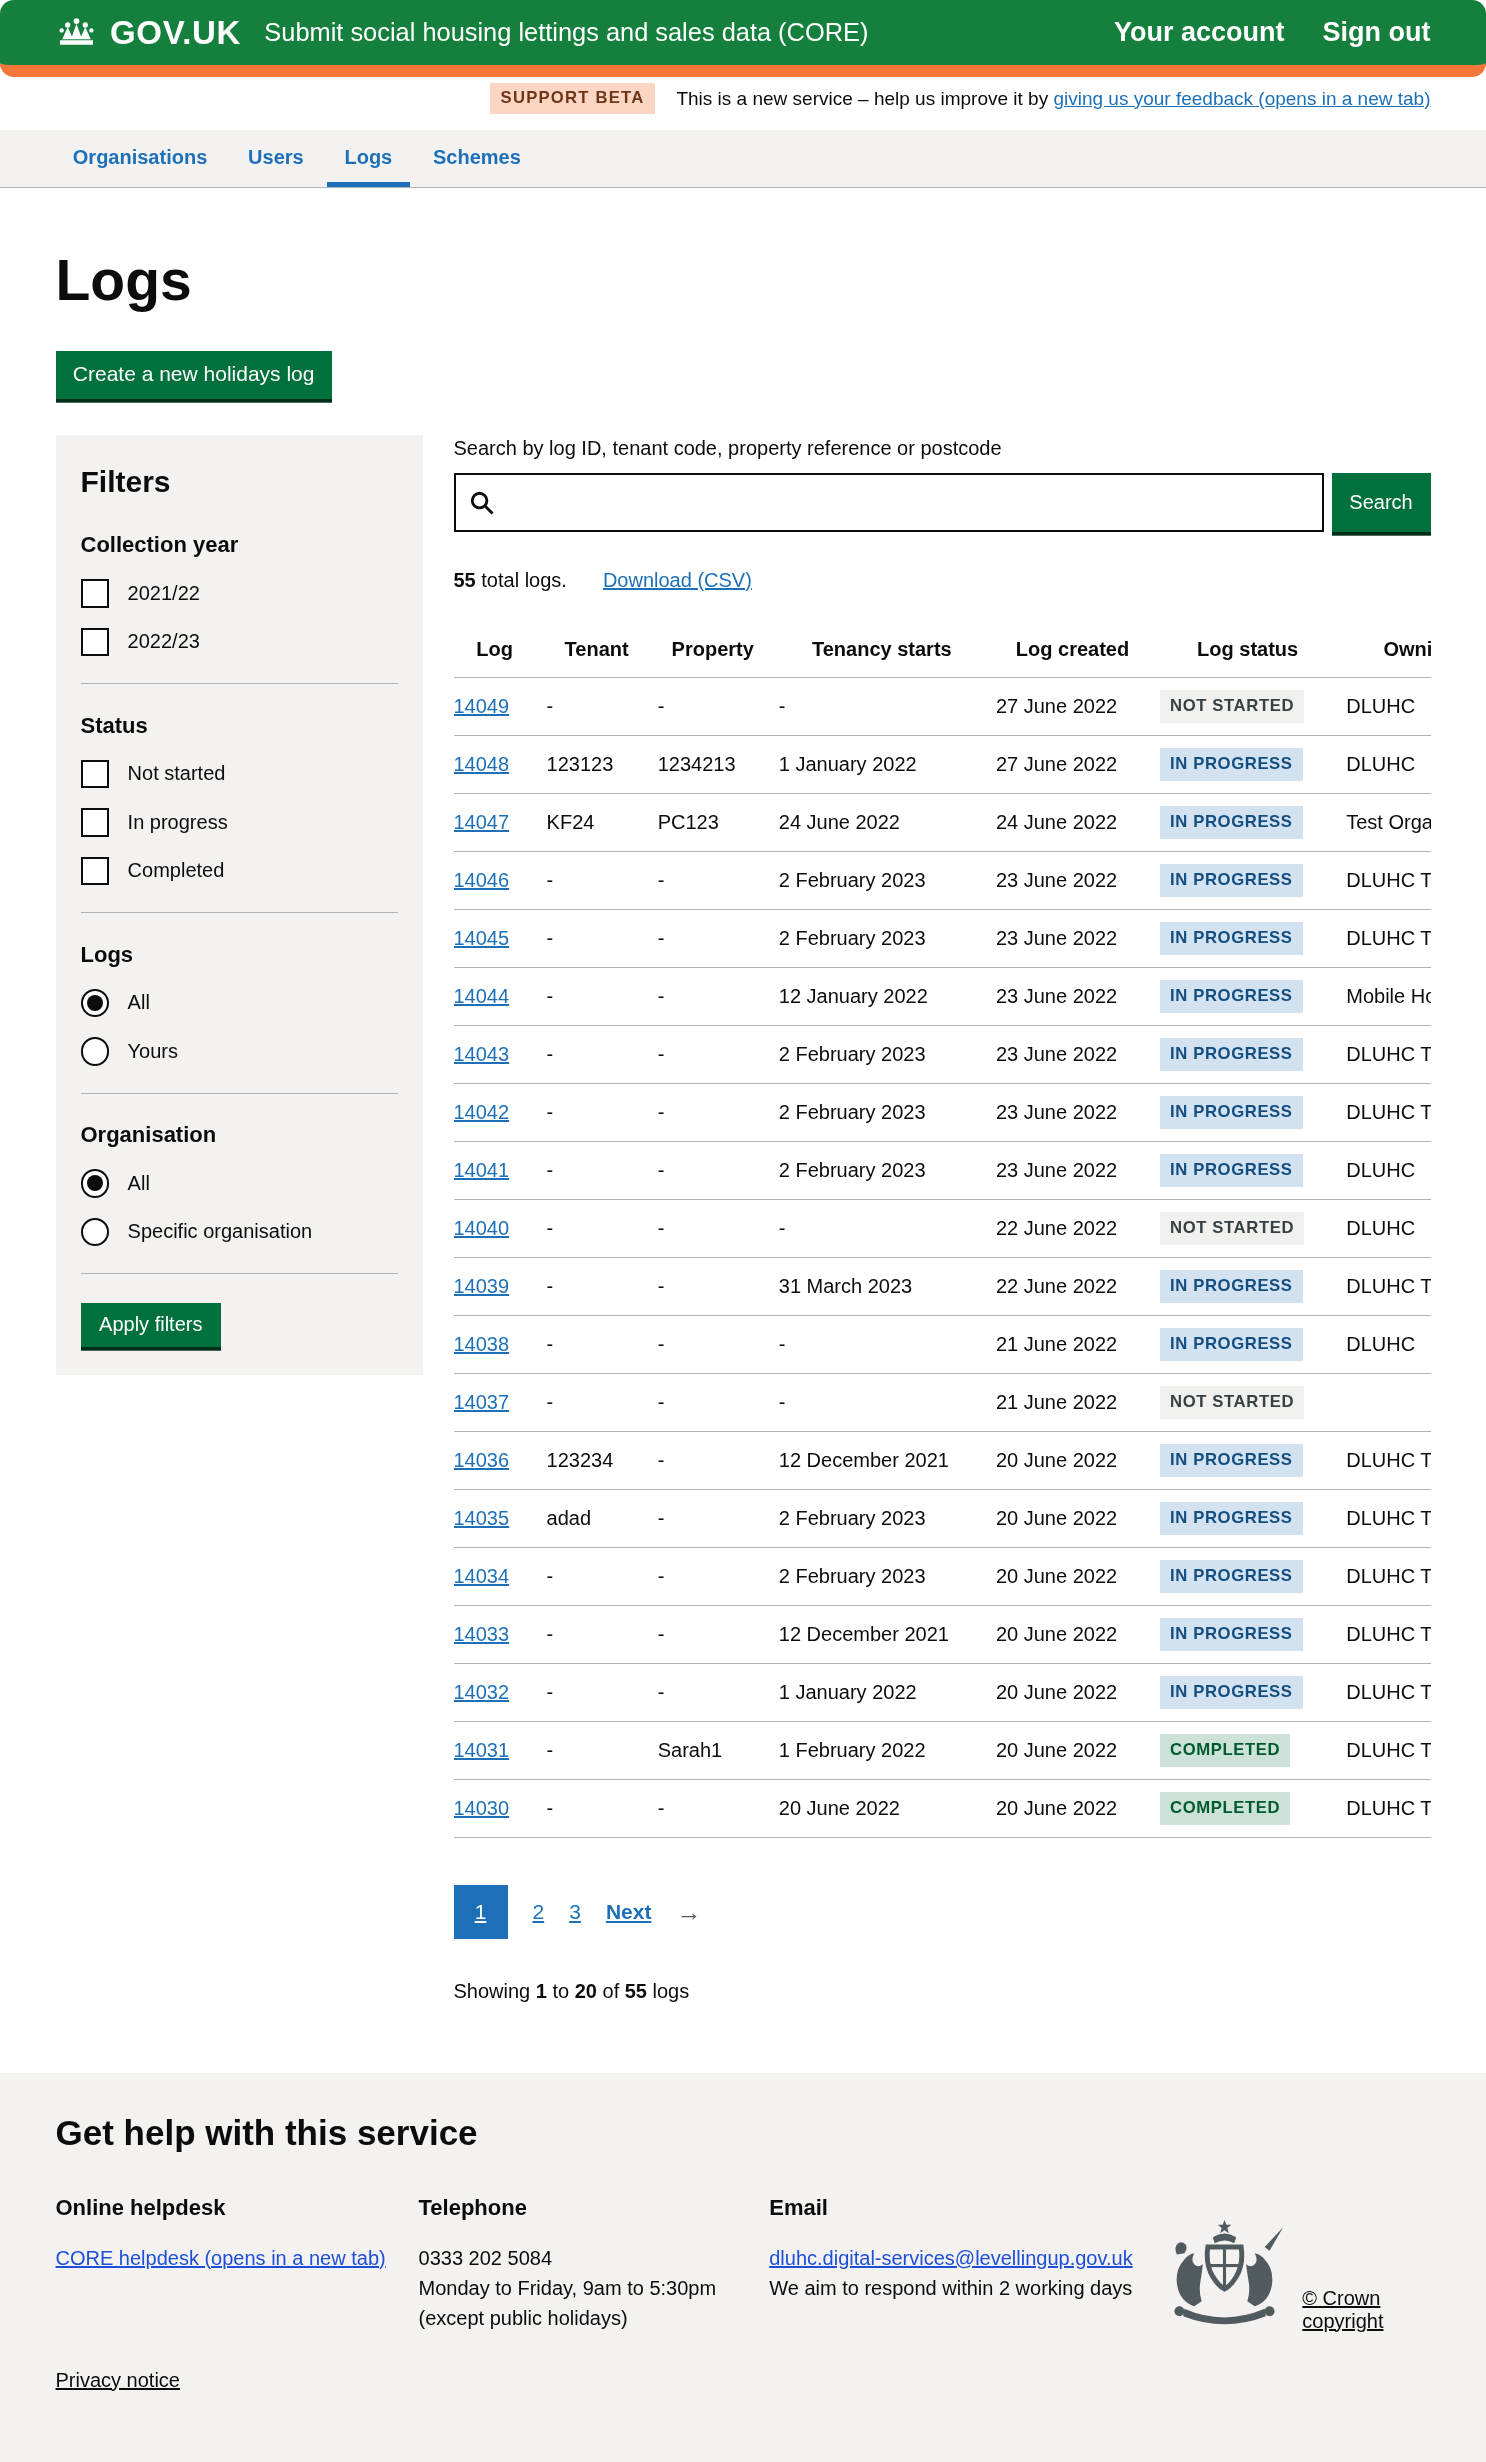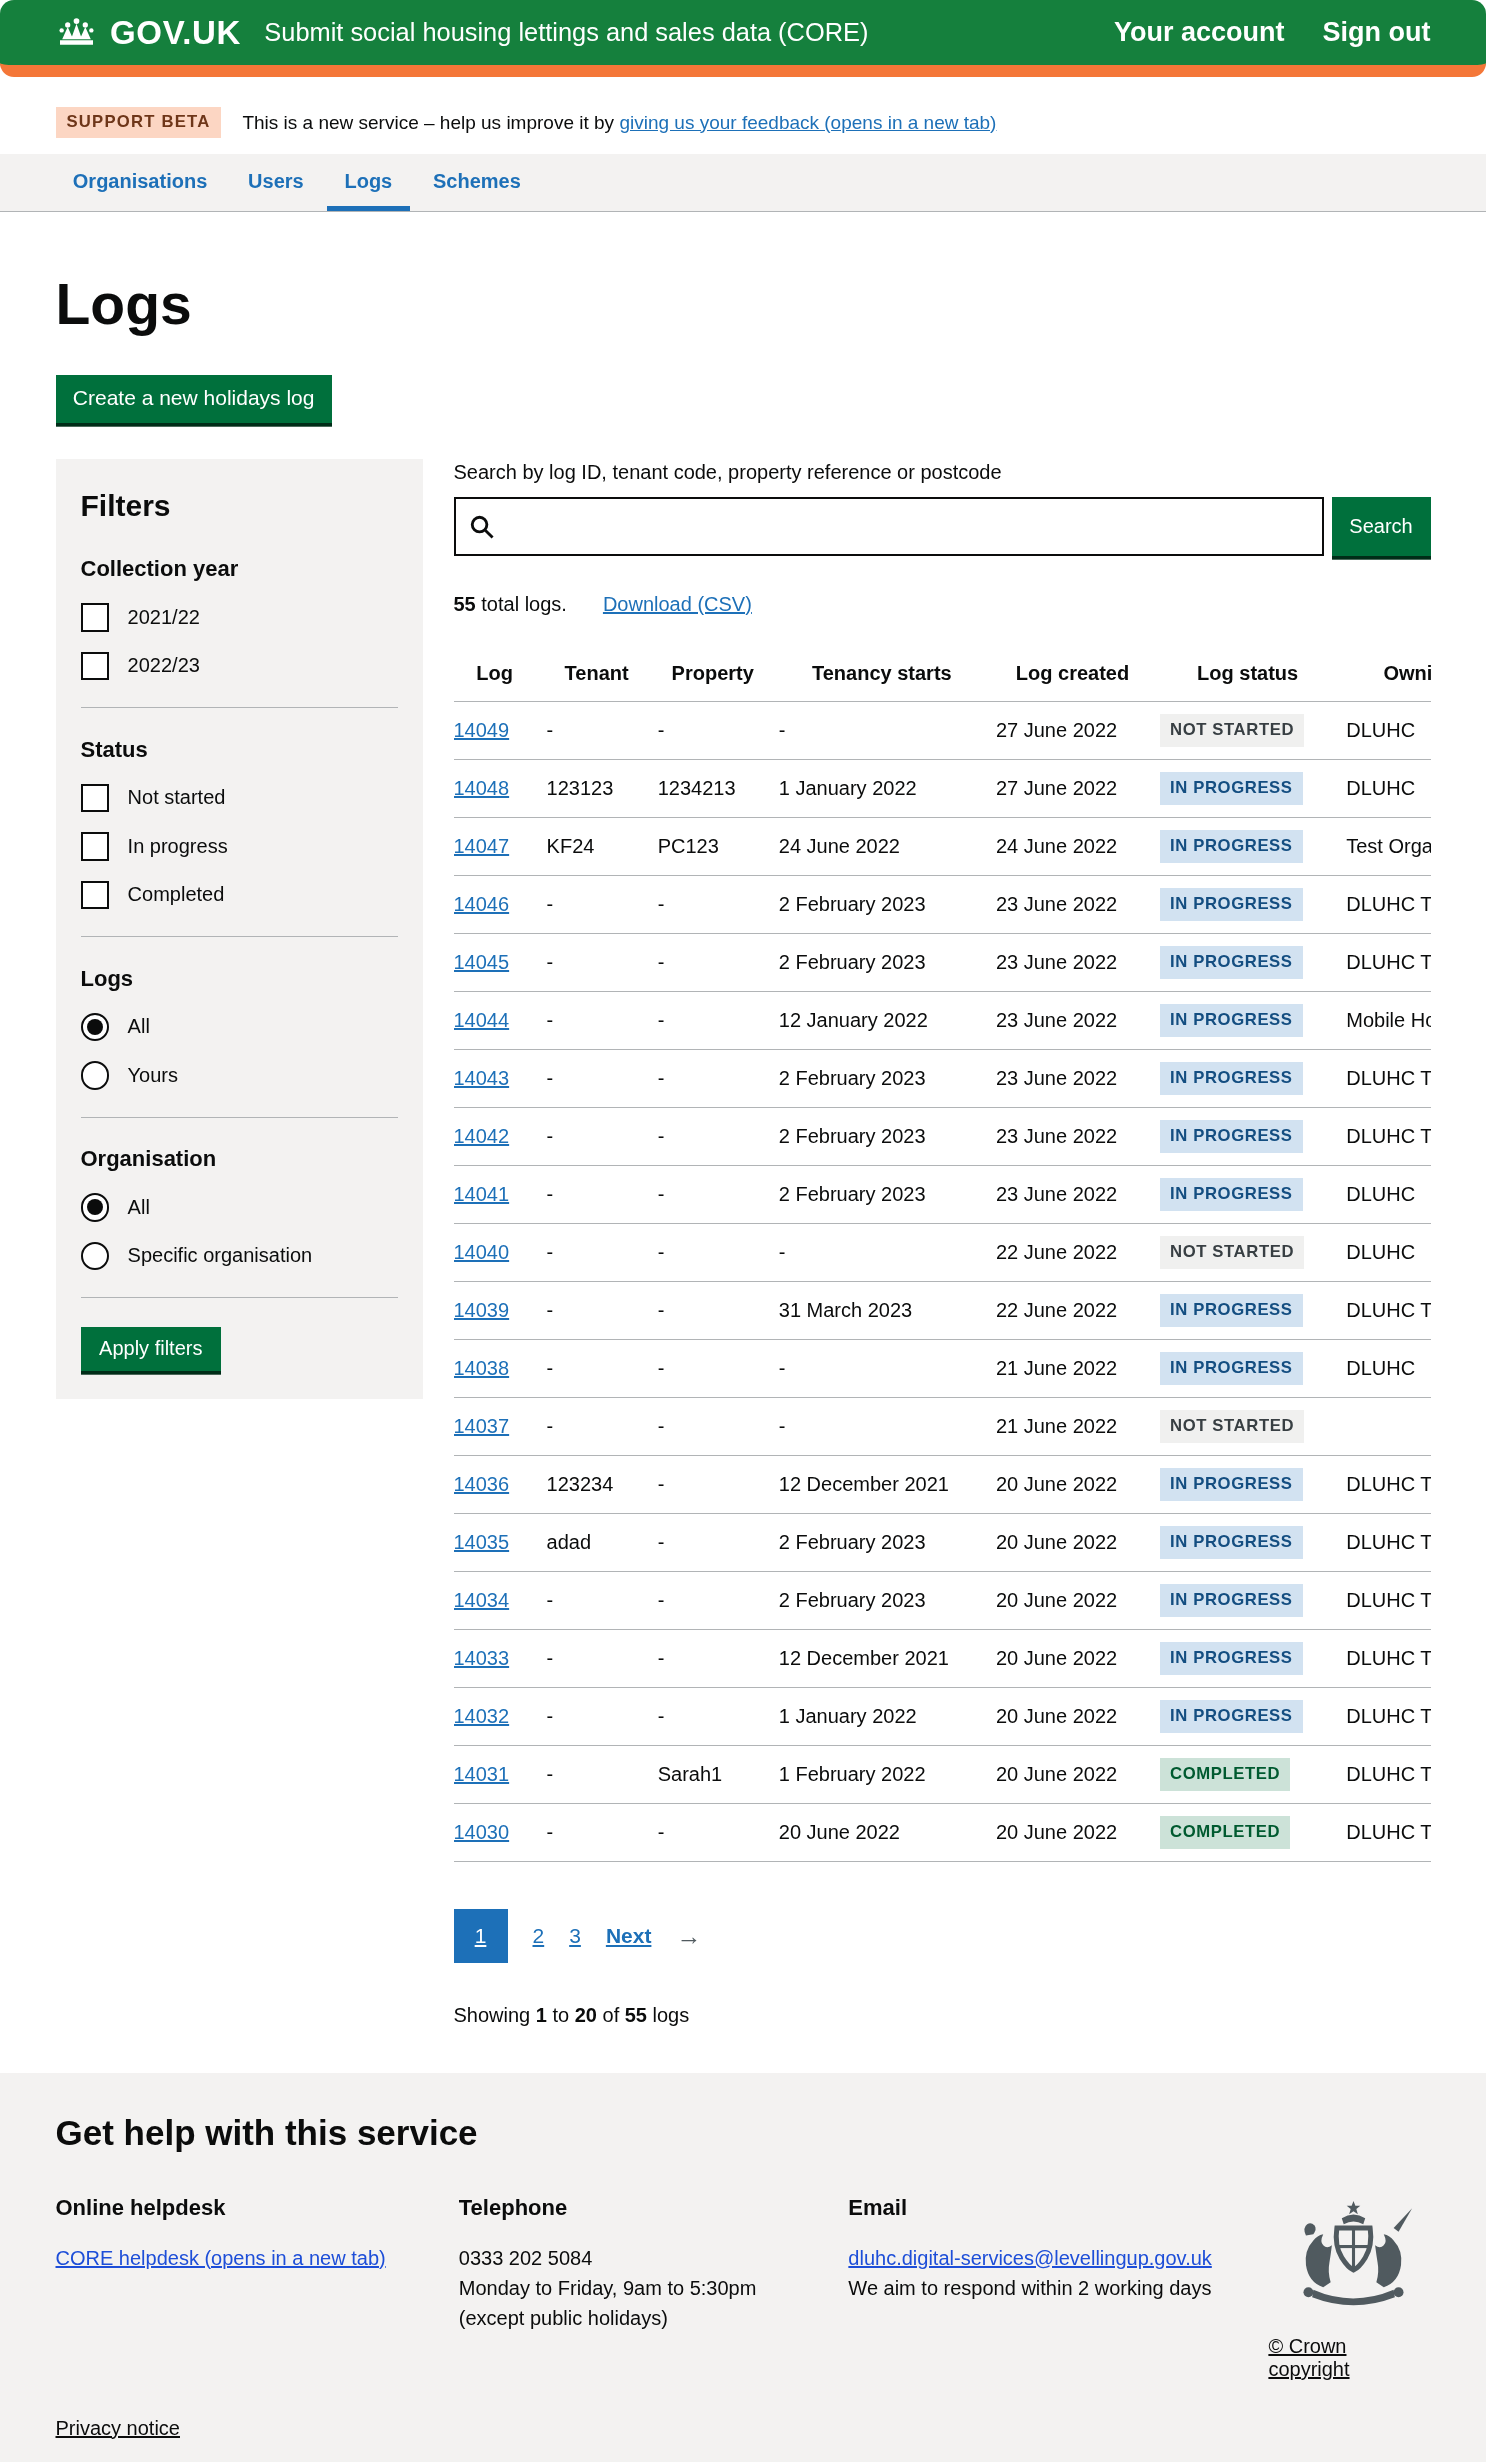--- a/index.html
+++ b/index.html
@@ -16,21 +16,21 @@
   .site-header { background:#15803d; border-bottom:12.4px solid #f47738;border-radius:14px; }
   .site-header .container { height:65px; display:flex; align-items:center; }
   .logo-group { display:flex; align-items:center; gap:13.6px; }
   .logotype { color:#fff; font-weight:700; font-size:33px; letter-spacing:0.6px; }
   .service-name { color:#fff; font-size:25.4px; margin-left:23.5px; }
   .header-links { margin-left:auto; display:flex; gap:38px; }
   .header-links a { color:#fff; font-size:27px; font-weight:700; text-decoration:none; }
 
   
   .phase-banner { background:#fff; }
-  .phase-banner .container { display:flex; align-items:center; gap:21px; padding:30px 0 16px; }
+  .phase-banner .container { display:flex; align-items:center; gap:21px; padding:6px 0 16px;justify-content:flex-end; }
   .phase-tag { background:#fcd6c3; color:#6e3619; font-size:16.7px; font-weight:700;
     letter-spacing:1.2px; padding:5px 11px 6.2px; white-space:nowrap; }
   .phase-text { font-size:19px; }
   .phase-text a { color:#1d70b8; }
 
   
   .primary-nav { background:#f3f2f1; border-bottom:1.9px solid #b1b4b6; }
   .primary-nav .container { display:flex; gap:6.2px; }
   .nav-tab { font-size:20px; font-weight:700; color:#1d70b8; padding:16px 17.3px 12.4px;
     border-bottom:5.6px solid transparent; cursor:pointer; }
@@ -96,21 +96,21 @@
   
   footer { margin-top:auto; background:#f3f2f1; height:389px; padding:40px 0 0; }
   .footer-heading { font-size:35px; font-weight:700; margin:0 0 38px; }
   .footer-cols { display:flex; }
   .fcol h3 { font-size:22px; font-weight:700; margin:0 0 18.6px; }
   .fcol { font-size:20px; line-height:1.5; }
   .fcol a { color:#1d4ed8; }
   .fcol-1 { width:410px; }
   .fcol-2 { width:396px; }
   .fcol-3 { width:427px; }
-  .crown-col { margin-left:auto; display:flex; flex-direction:column; align-items:flex-end; }
+  .crown-col { margin-left:auto; display:flex; flex-direction:row; align-items:flex-end; }
   .crown-col a { color:#0b0c0c; font-size:20px; margin-top:21px; }
   .privacy-row { margin-top:36px; font-size:20px; }
   .privacy-row a { color:#0b0c0c; }
 </style>
 </head>
 <body>
 
 <header class="site-header">
   <div class="container">
     <div class="logo-group">

